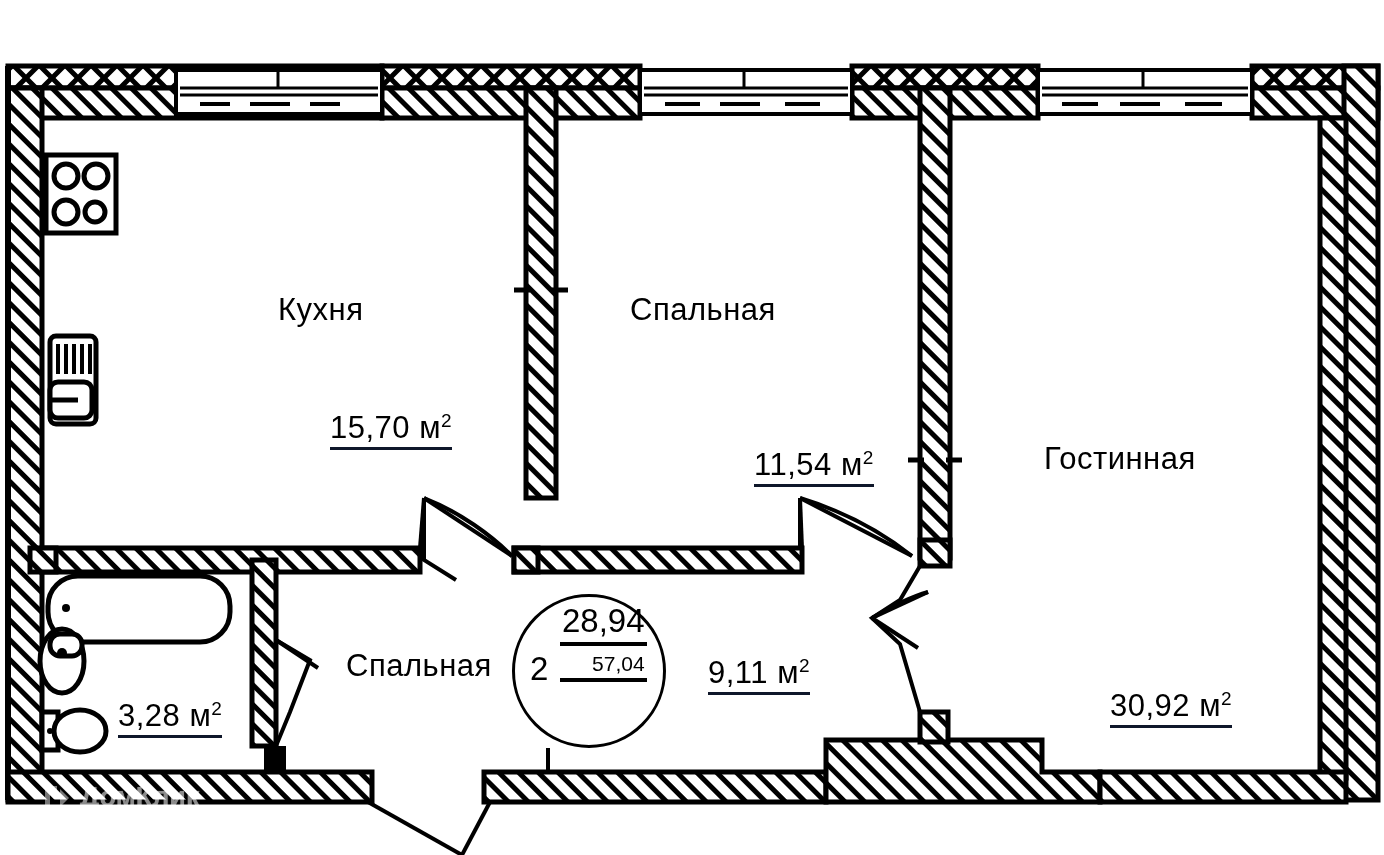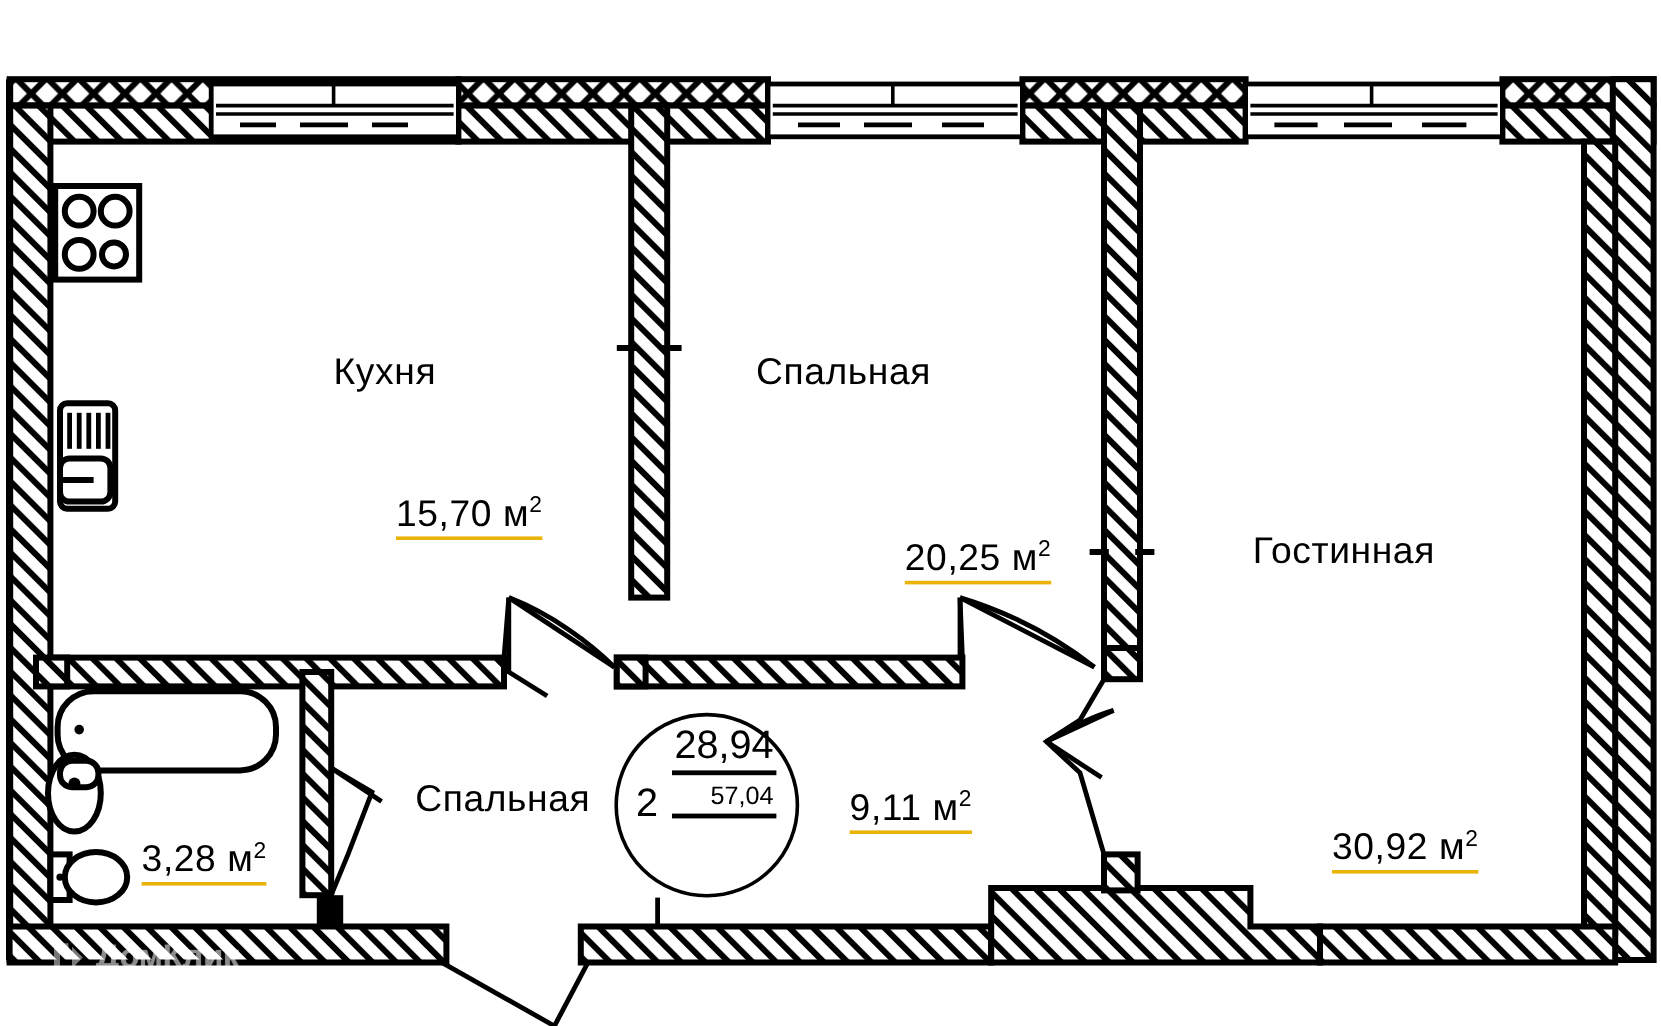--- a/index.html
+++ b/index.html
@@ -31,21 +31,21 @@
     font-family: "Liberation Sans", sans-serif;
     white-space: nowrap;
     font-weight: 400;
     letter-spacing: 0.5px;
   }
   .room-name {
     font-size: 31px;
   }
   .room-area {
     font-size: 31px;
-    border-bottom: 3px solid #eab308;
+    border-bottom: 3px solid #0f172a;
     padding-bottom: 1px;
     display: inline-block;
   }
   .sup {
     font-size: 19px;
     vertical-align: super;
     line-height: 0;
   }
   .badge-wrap {
     position: absolute;
@@ -294,21 +294,21 @@
     </g>
   </svg>
 
   <div class="room-label room-name" style="left:278px; top:292px;">Кухня</div>
   <div class="room-label" style="left:330px; top:410px;">
     <span class="room-area"><span>15,70</span>&nbsp;<span>м</span><span class="sup">2</span></span>
   </div>
 
   <div class="room-label room-name" style="left:630px; top:292px;">Спальная</div>
   <div class="room-label" style="left:754px; top:447px;">
-    <span class="room-area"><span>20,25</span>&nbsp;<span>м</span><span class="sup">2</span></span>
+    <span class="room-area"><span>11,54</span>&nbsp;<span>м</span><span class="sup">2</span></span>
   </div>
 
   <div class="room-label room-name" style="left:1044px; top:441px;">Гостинная</div>
   <div class="room-label" style="left:1110px; top:688px;">
     <span class="room-area"><span>30,92</span>&nbsp;<span>м</span><span class="sup">2</span></span>
   </div>
 
   <div class="room-label room-name" style="left:346px; top:648px;">Спальная</div>
   <div class="room-label" style="left:708px; top:655px;">
     <span class="room-area"><span>9,11</span>&nbsp;<span>м</span><span class="sup">2</span></span>

